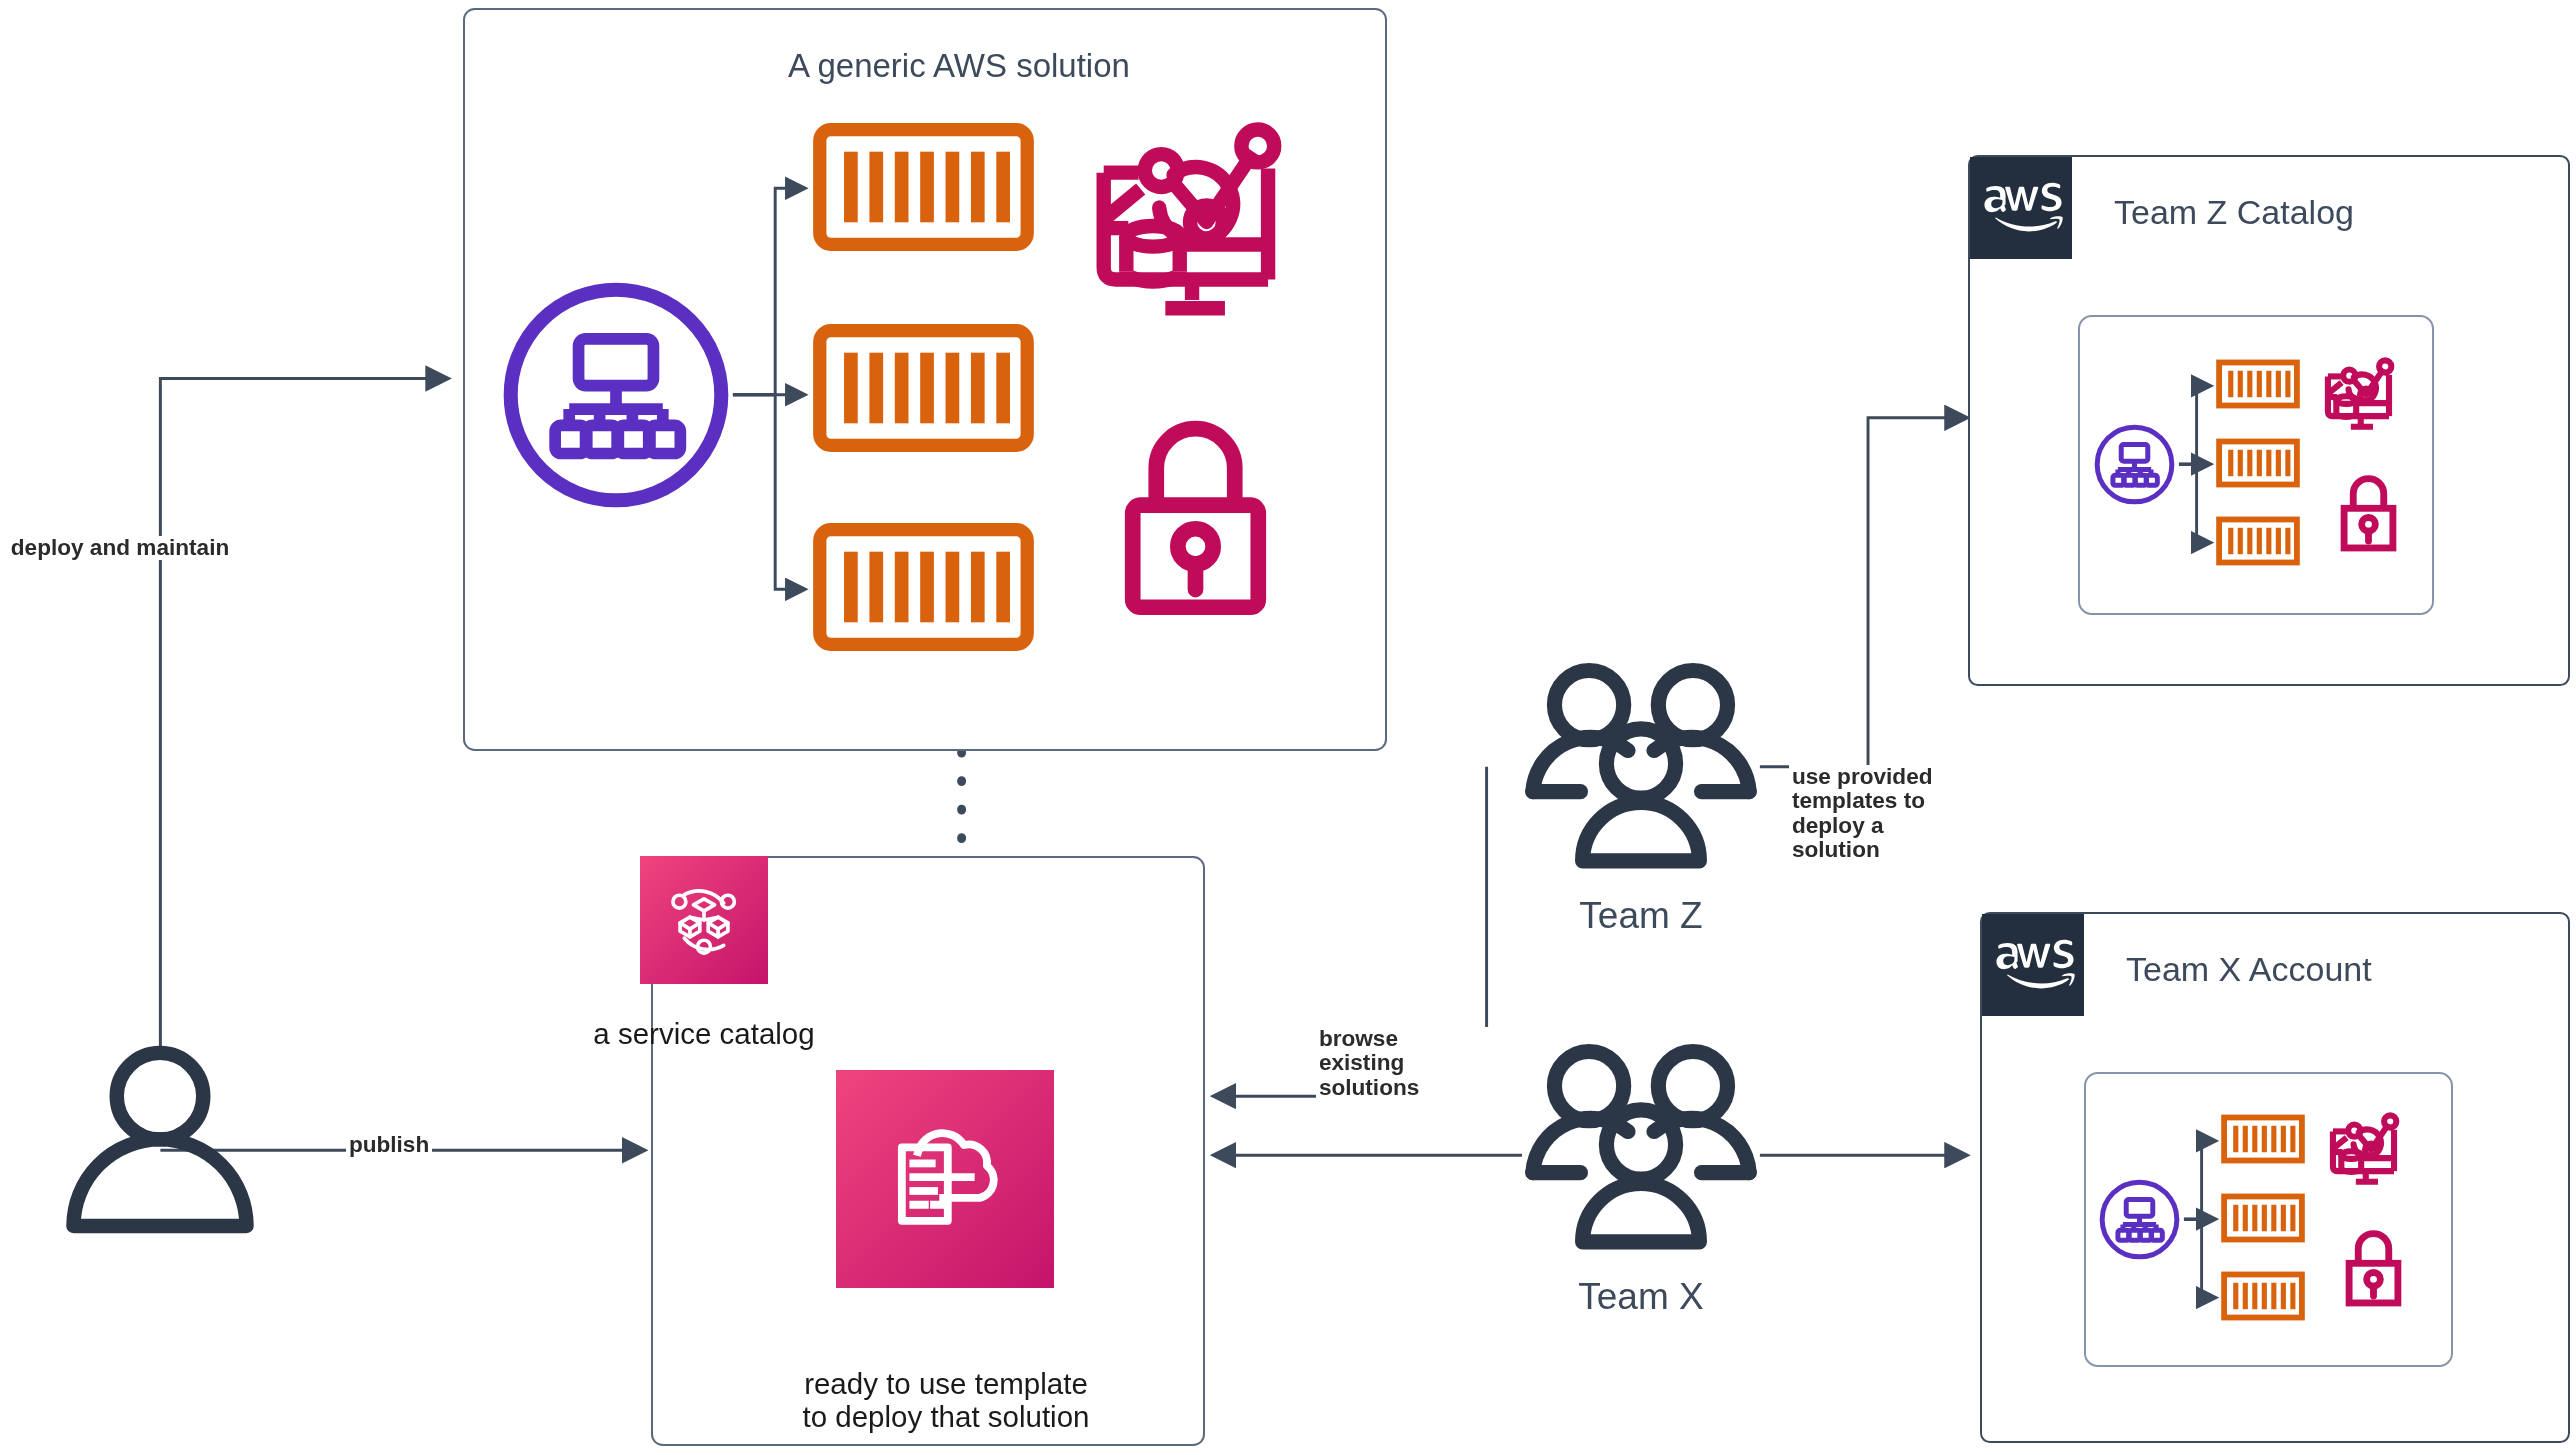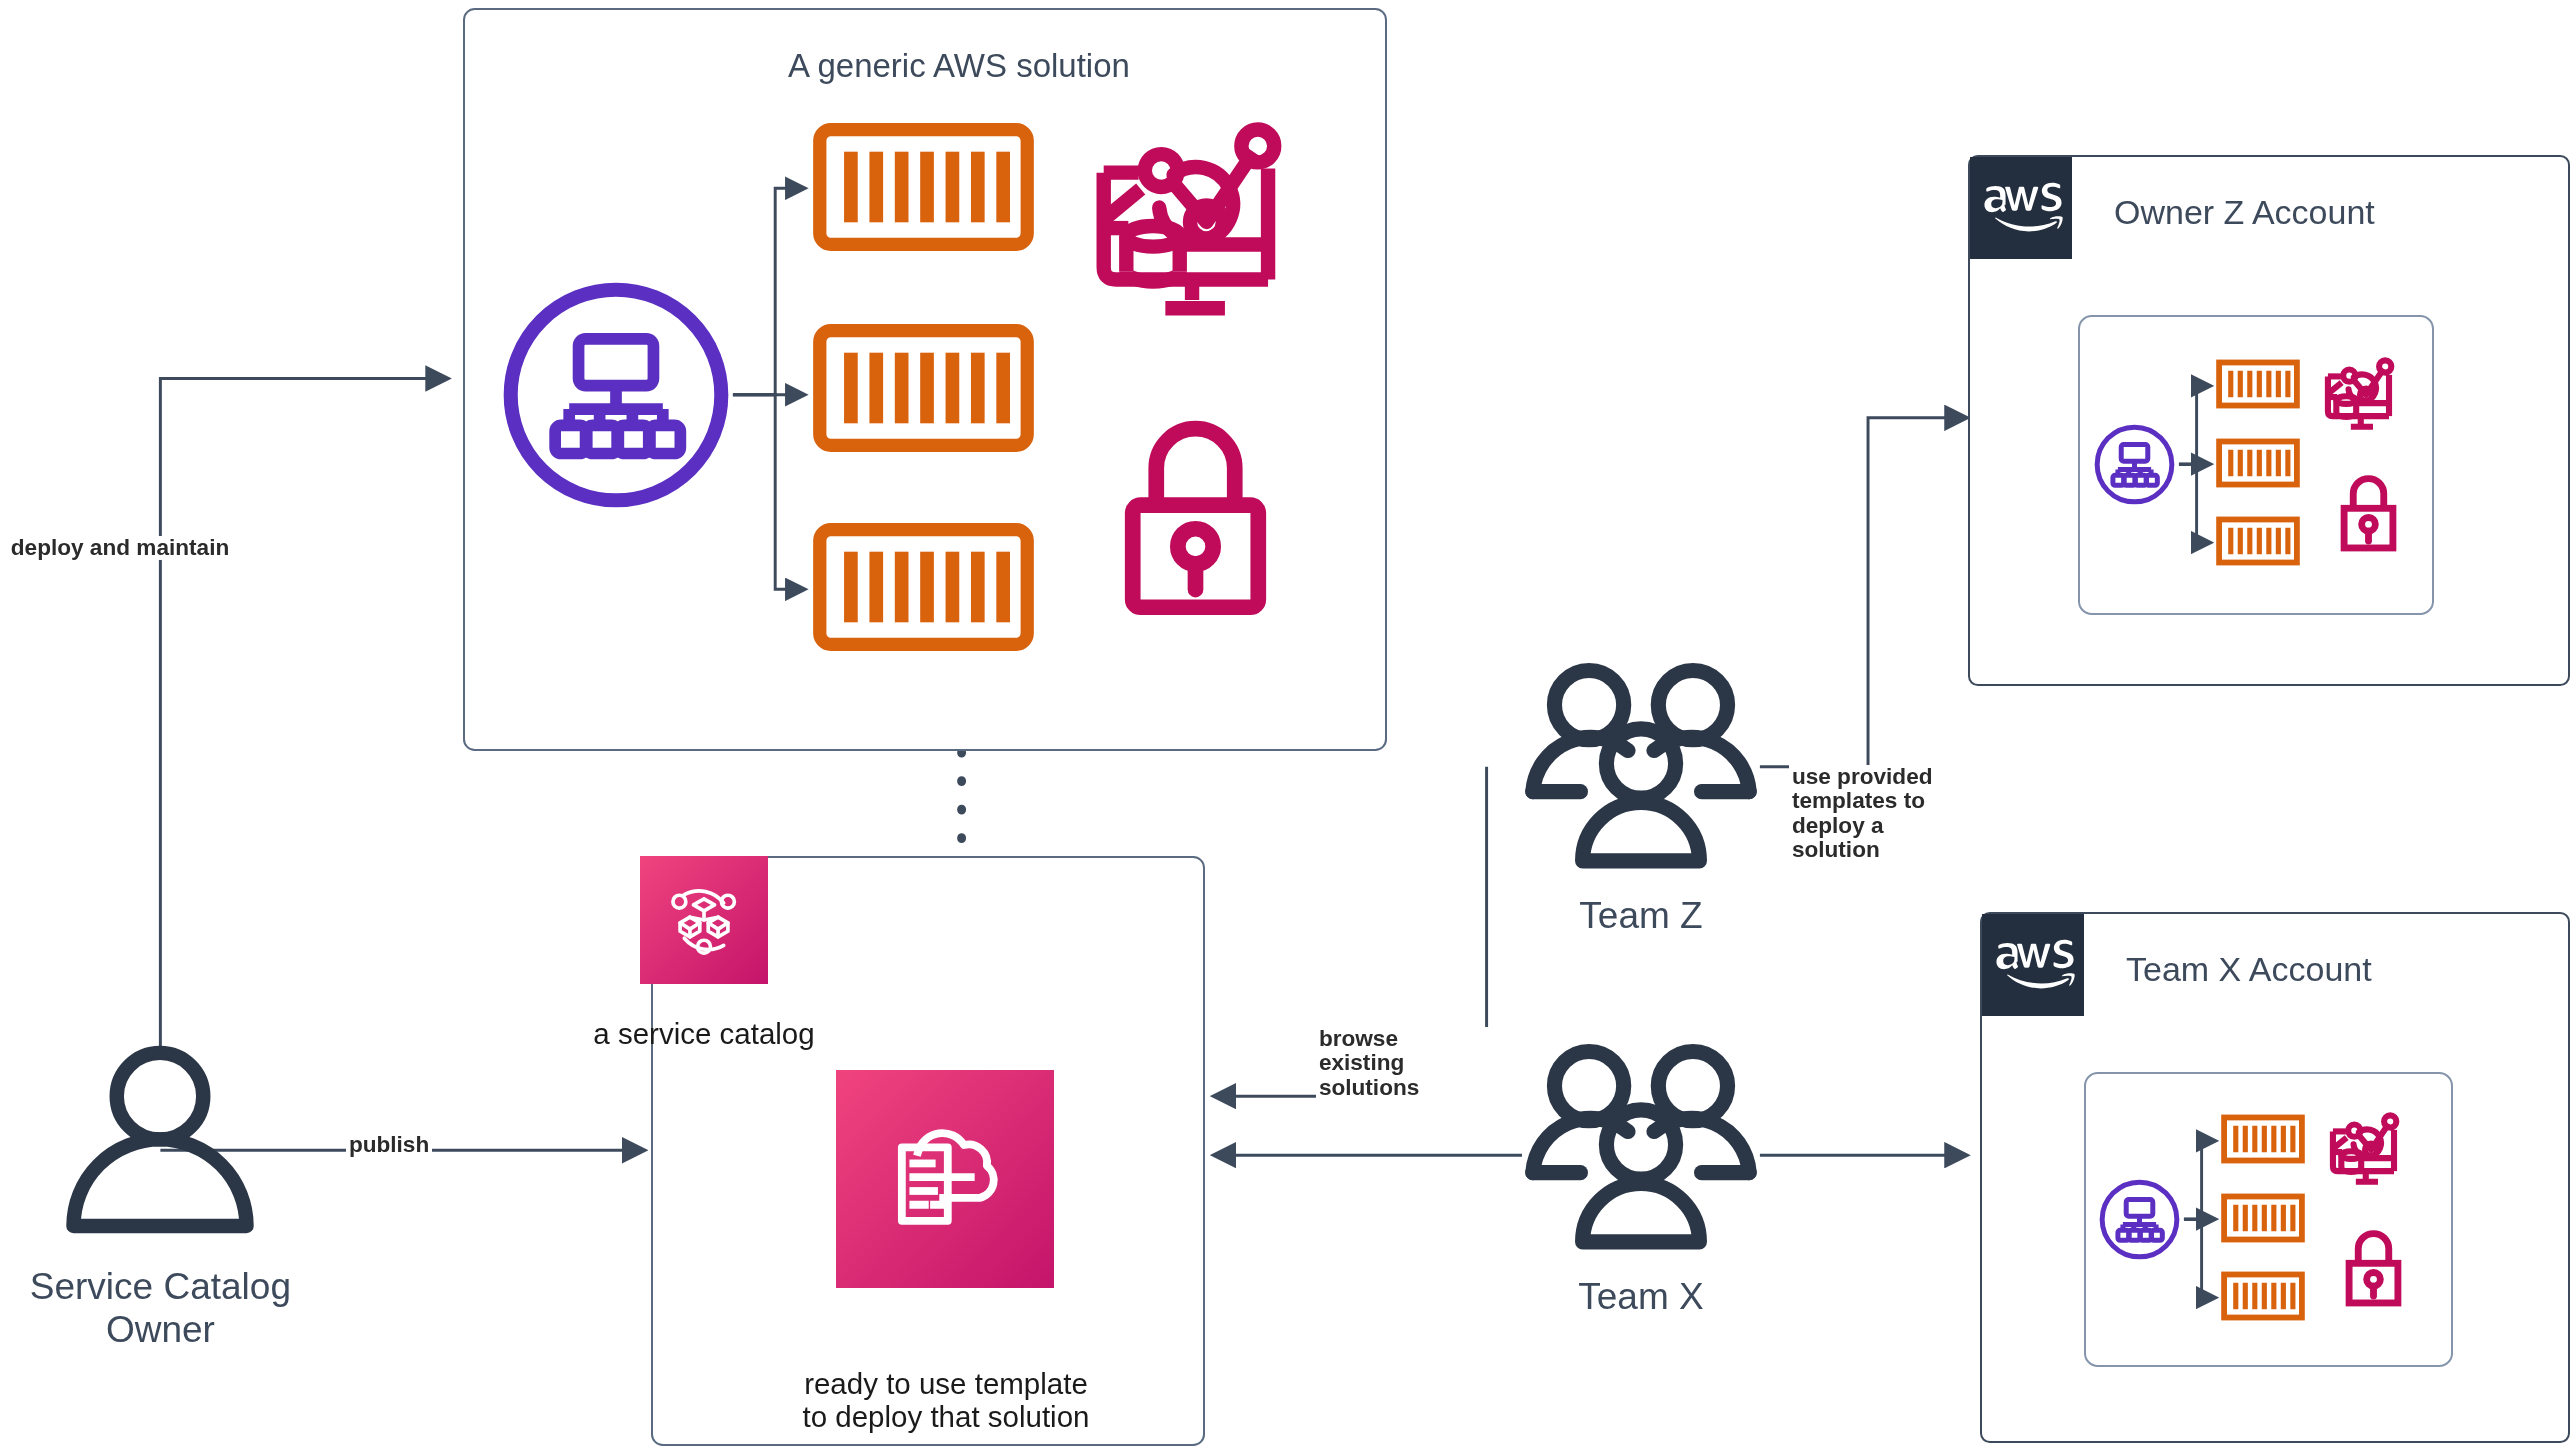--- a/index.html
+++ b/index.html
@@ -272,22 +272,20 @@
 to deploy that solution</div>
 
   <div class="abs" style="left:57px; top:1044px; width:206px; height:197px;">
     <svg viewBox="0 0 100 95" style="width:206px;height:197px;">
       <g fill="none" stroke="#2b3646" stroke-width="7" stroke-linecap="round" stroke-linejoin="round">
         <circle cx="50" cy="25" r="21"></circle>
         <path d="M8,88 A42,42 0 0,1 92,88 Z"></path>
       </g>
     </svg>
   </div>
-  <div class="abs actor-label" style="left:7.9px; top:1266px; width:305px;">Service Catalog
-Owner</div>
 
   <div class="abs" style="left:1522px; top:661px; width:238px; height:218px;">
     <svg viewBox="0 0 110 100" style="width:238px;height:218px;">
       <g fill="none" stroke="#2b3646" stroke-width="7" stroke-linecap="round" stroke-linejoin="round">
         <circle cx="31" cy="20" r="16"></circle>
         <path d="M5,60 A27,27 0 0,1 49,41"></path>
         <path d="M5,60 L27,60"></path>
         <circle cx="79" cy="20" r="16"></circle>
         <path d="M105,60 A27,27 0 0,0 61,41"></path>
         <path d="M105,60 L83,60"></path>
@@ -318,21 +316,21 @@
   </div>
   <div class="abs aws-badge" style="left:1970px; top:157px;">
     <svg viewBox="0 0 70 46" style="width:77px;height:51px;">
       <g fill="#ffffff">
         <path d="M19.6,19.6c0,0.9,0.1,1.6,0.3,2.1c0.2,0.5,0.5,1.1,0.8,1.7c0.1,0.2,0.2,0.4,0.2,0.6c0,0.3-0.2,0.5-0.5,0.8l-1.6,1.1c-0.2,0.2-0.5,0.2-0.7,0.2c-0.3,0-0.5-0.1-0.8-0.4c-0.4-0.4-0.7-0.8-0.9-1.3c-0.3-0.5-0.5-1-0.8-1.6c-2,2.3-4.4,3.5-7.4,3.5c-2.1,0-3.8-0.6-5-1.8c-1.2-1.2-1.9-2.8-1.9-4.9c0-2.2,0.8-3.9,2.3-5.2c1.6-1.3,3.7-2,6.3-2c0.9,0,1.8,0.1,2.7,0.2c1,0.1,1.9,0.3,3,0.6v-1.9c0-1.9-0.4-3.3-1.2-4c-0.8-0.8-2.2-1.2-4.2-1.2c-0.9,0-1.8,0.1-2.8,0.3C6.6,6.7,5.7,7,4.8,7.3C4.4,7.5,4.1,7.6,3.9,7.6c-0.2,0-0.3,0-0.4,0c-0.3,0-0.5-0.2-0.5-0.7V5.6c0-0.4,0-0.7,0.2-0.8C3.3,4.5,3.6,4.3,4,4.2C4.9,3.7,6,3.3,7.3,3c1.3-0.3,2.7-0.5,4.1-0.5c3.1,0,5.4,0.7,6.9,2.1c1.5,1.4,2.2,3.6,2.2,6.5V19.6z M11.4,22.7c0.8,0,1.7-0.2,2.6-0.5c0.9-0.3,1.8-0.9,2.5-1.7c0.4-0.5,0.7-1.1,0.9-1.7c0.2-0.7,0.3-1.5,0.3-2.4v-1.2c-0.8-0.2-1.6-0.3-2.4-0.4c-0.9-0.1-1.7-0.2-2.5-0.2c-1.8,0-3.1,0.4-4,1.1c-0.9,0.7-1.3,1.7-1.3,3.1c0,1.3,0.3,2.2,1,2.9C9.2,22.4,10.1,22.7,11.4,22.7z M27.6,24.9c-0.5,0-0.8-0.1-1-0.3c-0.2-0.2-0.4-0.5-0.6-1.1L20.4,5.1c-0.2-0.6-0.3-1-0.3-1.2c0-0.5,0.2-0.7,0.7-0.7h2.4c0.5,0,0.9,0.1,1.1,0.3c0.2,0.2,0.4,0.5,0.5,1.1l3.9,15.5l3.7-15.5c0.1-0.6,0.3-1,0.5-1.1c0.2-0.2,0.6-0.3,1.1-0.3h2c0.5,0,0.9,0.1,1.1,0.3c0.2,0.2,0.4,0.5,0.5,1.1l3.7,15.7l4.1-15.7c0.2-0.6,0.4-1,0.6-1.1c0.2-0.2,0.6-0.3,1.1-0.3h2.3c0.5,0,0.8,0.2,0.8,0.7c0,0.2,0,0.3-0.1,0.5c0,0.2-0.1,0.4-0.2,0.8l-5.8,18.4c-0.2,0.6-0.4,1-0.6,1.1c-0.2,0.2-0.6,0.3-1,0.3h-2.2c-0.5,0-0.9-0.1-1.1-0.3c-0.2-0.2-0.4-0.5-0.5-1.1l-3.7-15.1l-3.6,15.1c-0.1,0.6-0.3,1-0.5,1.1c-0.2,0.2-0.6,0.3-1.1,0.3H27.6z M61.2,25.6c-1.4,0-2.7-0.2-4-0.5c-1.3-0.3-2.3-0.7-3-1.1c-0.4-0.2-0.7-0.5-0.8-0.8c-0.1-0.2-0.2-0.5-0.2-0.8v-1.4c0-0.6,0.2-0.9,0.6-0.9c0.2,0,0.3,0,0.5,0.1c0.2,0.1,0.4,0.2,0.7,0.3c0.9,0.4,1.9,0.7,2.9,0.9c1.1,0.2,2.1,0.3,3.2,0.3c1.7,0,3-0.3,3.9-0.9c0.9-0.6,1.4-1.5,1.4-2.6c0-0.8-0.2-1.4-0.7-1.9c-0.5-0.5-1.4-1-2.7-1.4l-3.9-1.2c-2-0.6-3.4-1.5-4.3-2.8c-0.9-1.2-1.3-2.6-1.3-4c0-1.2,0.3-2.2,0.8-3.1c0.5-0.9,1.2-1.7,2-2.3c0.8-0.6,1.8-1.1,2.9-1.4c1.1-0.3,2.3-0.5,3.5-0.5c0.6,0,1.2,0,1.9,0.1c0.6,0.1,1.2,0.2,1.8,0.3c0.6,0.1,1.1,0.3,1.6,0.4c0.5,0.2,0.9,0.3,1.2,0.5c0.4,0.2,0.6,0.4,0.8,0.7c0.2,0.2,0.2,0.5,0.2,0.9v1.3c0,0.6-0.2,0.9-0.6,0.9c-0.2,0-0.6-0.1-1.1-0.3c-1.6-0.7-3.3-1.1-5.3-1.1c-1.5,0-2.7,0.2-3.5,0.7c-0.8,0.5-1.2,1.3-1.2,2.4c0,0.8,0.3,1.4,0.8,2c0.6,0.5,1.6,1.1,3,1.5l3.8,1.2c1.9,0.6,3.3,1.5,4.1,2.6c0.8,1.1,1.2,2.4,1.2,3.8c0,1.2-0.2,2.3-0.7,3.2c-0.5,1-1.2,1.8-2,2.5c-0.9,0.7-1.9,1.2-3.1,1.5C63.9,25.4,62.6,25.6,61.2,25.6z"></path>
         <path d="M66.6,36.2c-6.7,5-16.5,7.6-24.9,7.6c-11.8,0-22.4-4.4-30.4-11.6c-0.6-0.6-0.1-1.3,0.7-0.9c8.7,5,19.4,8.1,30.5,8.1c7.5,0,15.7-1.6,23.3-4.8C66.9,34.1,67.9,35.3,66.6,36.2z"></path>
         <path d="M69.4,33c-0.9-1.1-5.7-0.5-7.9-0.3c-0.7,0.1-0.8-0.5-0.2-0.9c3.9-2.7,10.2-1.9,10.9-1c0.7,0.9-0.2,7.3-3.8,10.3c-0.6,0.5-1.1,0.2-0.9-0.4C68.4,38.7,70.3,34.1,69.4,33z"></path>
       </g>
     </svg>
   </div>
-  <div class="abs acct-title" style="left:2114px; top:193px;">Owner Z Account</div>
+  <div class="abs acct-title" style="left:2114px; top:193px;">Team Z Catalog</div>
 
   <div class="abs panel-thin" style="left:2078px; top:315px; width:356px; height:300px;">
   </div>
   <div class="abs" style="left:2093px; top:423px; width:83px; height:83px;">
     <svg viewBox="0 0 100 100" style="width:83px;height:83px;">
       <circle cx="50" cy="50" r="45" fill="none" stroke="#5a2fc2" stroke-width="6"></circle>
       <rect x="34" y="26" width="32" height="20" rx="3" fill="none" stroke="#5a2fc2" stroke-width="6"></rect>
       <path d="M50,46 L50,56" stroke="#5a2fc2" stroke-width="6" fill="none"></path>
       <path d="M30,56 L70,56" stroke="#5a2fc2" stroke-width="6" fill="none"></path>
       <path d="M30,56 L30,63 M43,56 L43,63 M57,56 L57,63 M70,56 L70,63" stroke="#5a2fc2" stroke-width="6" fill="none"></path>

